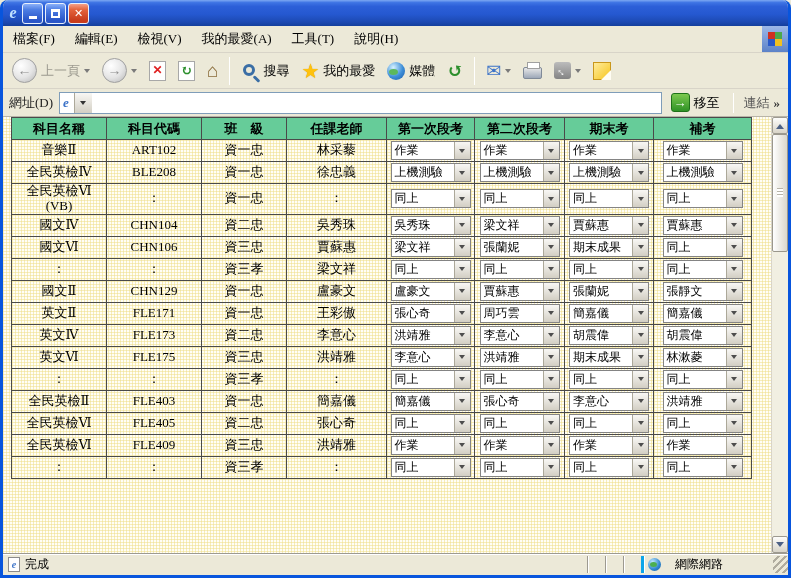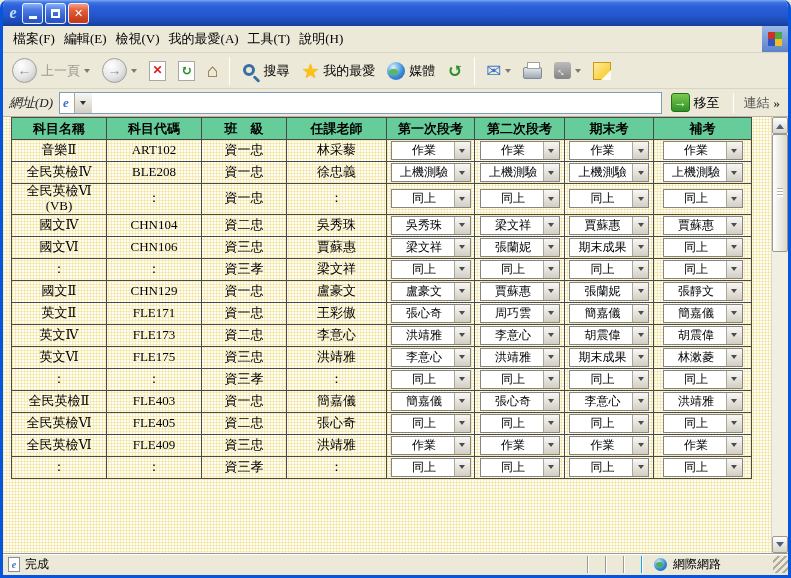--- a/index.html
+++ b/index.html
@@ -31,21 +31,21 @@
   .win-buttons { display: flex; gap: 2px; }
   .win-btn { width: 21px; height: 21px; border-radius: 3px; border: 1px solid #E8F0FC;
     display: flex; align-items: center; justify-content: center; color: #FFF; font-size: 11px; font-weight: bold; }
   .win-btn.minmax { background: linear-gradient(#8BB0F8,#4D7EE4 30%,#2A56C8 85%); }
   .win-btn.close  { background: linear-gradient(#F5A088,#E4633C 30%,#C83C1C 85%); }
   .glyph-min { width: 8px; height: 3px; background: #FFF; margin-top: 9px; }
   .glyph-max { width: 9px; height: 9px; border: 2px solid #FFF; border-top-width: 3px; }
 
   
   .menubar { height: 27px; flex: 0 0 27px; display: flex; align-items: center;
-    padding-left: 10px; gap: 9px; background: #ECE9D8; border-bottom: 1px solid #D8D4C8; position: relative; }
+    padding-left: 10px; gap: 20px; background: #ECE9D8; border-bottom: 1px solid #D8D4C8; position: relative; }
   .menu-item { font-size: 13px; color: #000; font-family: "Liberation Serif","DejaVu Serif",serif; cursor: default; }
   .windows-logo { position: absolute; right: 0; top: 0; width: 26px; height: 26px;
     background: linear-gradient(180deg,#9DB8E8,#5C82C8); display: flex; align-items: center; justify-content: center; }
   .logo-sq { width: 14px; height: 14px;
     background: conic-gradient(#4CA84C 0 25%, #F0C020 0 50%, #2858C8 0 75%, #D03020 0); }
 
   
   .toolbar { height: 36px; flex: 0 0 36px; display: flex; align-items: center;
     padding: 0 4px; gap: 2px; border-bottom: 1px solid #D8D4C8; }
   .tb-btn { display: flex; align-items: center; gap: 4px; padding: 2px 5px; border-radius: 3px;
@@ -79,21 +79,21 @@
     color: #FFF; display: flex; align-items: center; justify-content: center; font-size: 11px; }
   .edit-ic span { transform: rotate(45deg); font-weight: bold; }
   .note-ic { width: 18px; height: 18px; background: linear-gradient(135deg,#FFEC9C,#F6C51E);
     border: 1px solid #C9971B; position: relative; }
   .note-ic::after { content: ''; position: absolute; right: -1px; bottom: -1px;
     border: 5px solid transparent; border-right: 5px solid #FFFDF4; border-bottom: 5px solid #FFFDF4; }
 
   
   .addressbar { height: 28px; flex: 0 0 28px; display: flex; align-items: center;
     padding: 0 6px; gap: 6px; border-bottom: 1px solid #B8B4A8; }
-  .addr-label { font-size: 13px; color: #222; font-family: "Liberation Serif","DejaVu Serif",serif; font-style: italic; }
+  .addr-label { font-size: 13px; color: #222; font-family: "Liberation Serif","DejaVu Serif",serif; }
   .addr-input { flex: 1; height: 22px; background: #FFF; border: 1px solid #7F9DB9;
     display: flex; align-items: center; padding-left: 3px; }
   .ie-small { color: #3E74C8; font-style: italic; font-weight: bold; font-size: 13px;
     font-family: "Liberation Serif", serif; margin-right: 5px; }
   .addr-url { flex: 1; font-size: 13px; font-family: "Liberation Serif","DejaVu Serif",serif;
     white-space: nowrap; overflow: hidden; color: #000; }
   .addr-dd { width: 18px; height: 20px; background: linear-gradient(#F8F7F4,#D3CFC4);
     border-left: 1px solid #ACA899; display: flex; align-items: center; justify-content: center; }
   .addr-dd::after { content: ''; border: 3px solid transparent; border-top: 4px solid #333; margin-top: 4px; }
   .go-btn { display: flex; align-items: center; gap: 4px; font-size: 13px; padding: 1px 3px;
@@ -116,21 +116,21 @@
   .pt-blue { color: #0000C8; } .pt-red { color: #E80000; margin-left: 3px; }
 
   table { border-collapse: collapse; margin-left: 8px; table-layout: fixed; width: 740px;
     font-family: "Liberation Serif","DejaVu Serif",serif; }
   th { background: #66CC99; font-size: 13px; font-weight: bold; height: 22px;
     border: 1px solid #4A4A4A; padding: 0 6px; }
   td { font-size: 13px; text-align: center; height: 22px; border: 1px solid #4A4A4A;
     padding: 0 2px; line-height: 1.15; color: #000; }
   .sel { width: 80px; height: 19px; margin: 0 auto; background: #FFF; border: 1px solid #848484;
     display: flex; align-items: stretch; }
-  .sel-text { flex: 1; font-size: 12px; text-align: center; padding: 2px 0 0 3px;
+  .sel-text { flex: 1; font-size: 12px; text-align: left; padding: 2px 0 0 3px;
     white-space: nowrap; overflow: hidden; }
   .sel-btn { width: 16px; background: linear-gradient(#F8F7F4,#D3CFC4); border-left: 1px solid #ACA899;
     display: flex; align-items: center; justify-content: center; }
   .sel-btn::after { content: ''; width: 0; height: 0; border: 3px solid transparent;
     border-top: 4px solid #4D4D4D; margin-top: 3px; }
 
   
   .vscroll { width: 17px; flex: 0 0 17px; background: #F1EFE2; display: flex; flex-direction: column;
     border-left: 1px solid #D8D4C8; }
   .sb-btn { height: 17px; flex: 0 0 17px; background: linear-gradient(180deg,#FDFDFB,#D8D4C8);
@@ -145,22 +145,22 @@
 
   
   .statusbar { height: 22px; flex: 0 0 22px; display: flex; align-items: center;
     background: #ECE9D8; border-top: 1px solid #9D9A90; box-shadow: inset 0 1px 0 #FFF;
     font-size: 12px; font-family: "Liberation Serif","DejaVu Serif",serif; }
   .st-main { flex: 1; display: flex; align-items: center; gap: 5px; padding-left: 5px; }
   .st-page { width: 12px; height: 15px; background: #FFF; border: 1px solid #8C8C8C;
     color: #3E74C8; font-style: italic; font-weight: bold; font-size: 10px;
     display: flex; align-items: center; justify-content: center; font-family: "Liberation Serif", serif; }
   .st-pane { width: 18px; height: 17px; border-left: 1px solid #9D9A90; box-shadow: inset 1px 0 0 #FFF; }
-  .st-zone { width: 132px; height: 17px; display: flex; align-items: center; gap: 6px;
-    border-left: 1px solid #0ea5e9; box-shadow: inset 1px 0 0 #FFF; padding-left: 12px; }
+  .st-zone { width: 132px; height: 17px; display: flex; align-items: center; gap: 14px;
+    border-left: 3px solid #0ea5e9; box-shadow: inset 1px 0 0 #FFF; padding-left: 4px; }
   .globe { width: 13px; height: 13px; border-radius: 50%;
     background: radial-gradient(circle at 35% 30%, #BFE8FF, #2E86D0 60%, #145A9E); position: relative; }
   .globe::after { content: ''; position: absolute; left: 2px; top: 4px; width: 7px; height: 5px;
     background: #4CAF50; border-radius: 50%; }
   .grip-corner { width: 15px; height: 17px;
     background: repeating-linear-gradient(135deg, transparent 0 3px, #B0AC9E 3px 5px); }
 </style>
 </head>
 <body>
 

